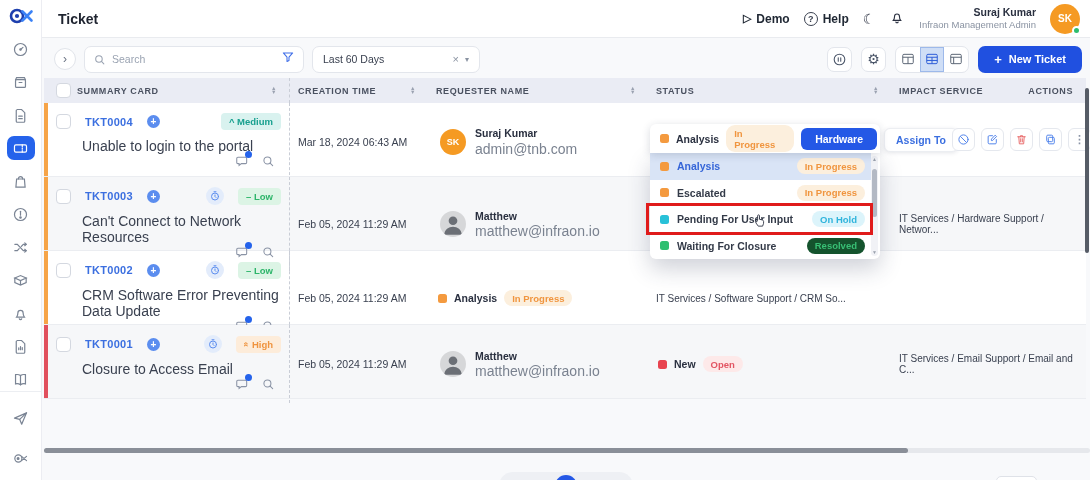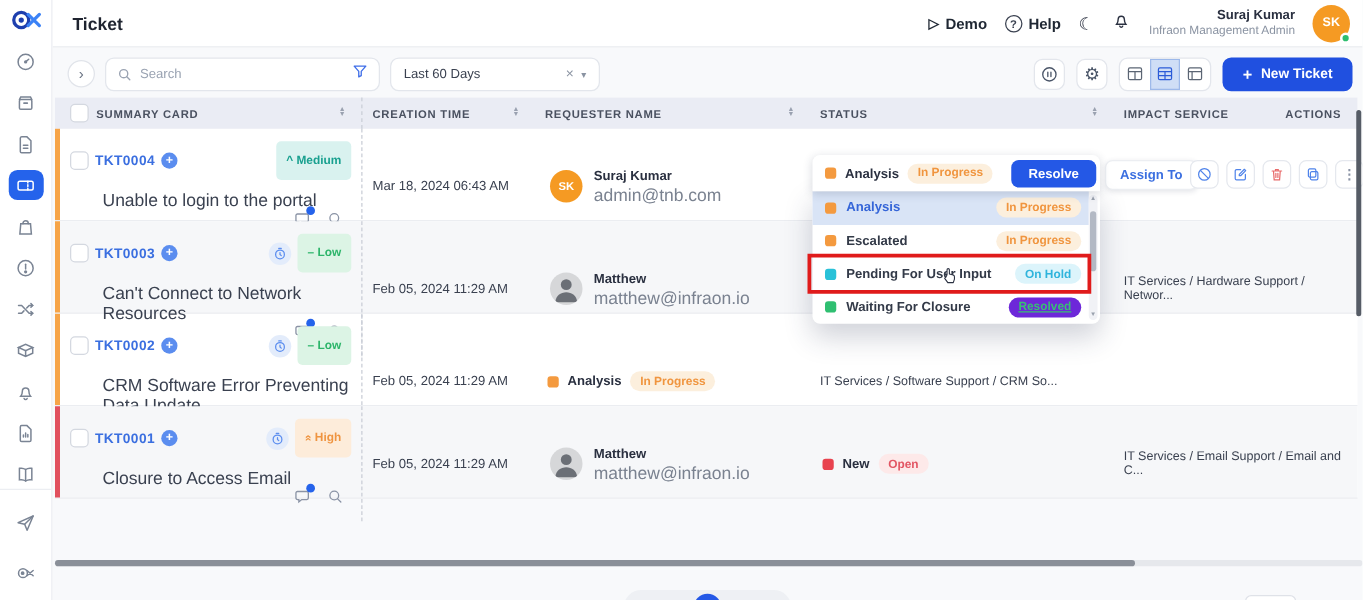--- a/index.html
+++ b/index.html
@@ -67,27 +67,27 @@
   .th.first { padding-left:12px; border-right:1px dashed #c9cdd6; }
   .sort { margin-left:auto; display:flex; flex-direction:column; line-height:0.55; color:#9aa1b0; font-size:5.5px; cursor:pointer; }
   .cbx { width:15px; height:15px; border:1px solid #d4d8e0; border-radius:4px; background:#fff; flex:none; cursor:pointer; }
   .trow { position:relative; height:74px; border-bottom:1px solid #ebedf1; }
   .trow.alt { background:#f6f7f9; }
   .rowbar { position:absolute; left:0; top:0; width:4px; height:100%; }
   .bar-orange { background:#f6a448; }
   .bar-red { background:#e1505e; }
   .cell { padding:10px 8px; font-size:10.5px; color:#3a4150; }
   .c-summary { border-right:1px dashed #c9cdd6; padding-left:12px; display:flex; flex-direction:column; height:100%; }
-  .sline1 { display:flex; align-items:center; gap:5px; }
+  .sline1 { display:flex; align-items:center; gap:14px; }
   .tid { font-size:11px; font-weight:bold; color:#3b6fe0; letter-spacing:0.3px; text-decoration:none; cursor:pointer; }
   .plus-circle { width:13px; height:13px; border-radius:50%; background:#5b8def; color:#fff; font-size:10px; font-weight:bold; display:inline-flex; align-items:center; justify-content:center; cursor:pointer; }
   .flexsp { flex:1; }
   .clockic { width:18px; height:18px; border-radius:50%; background:#e3ecfb; display:inline-flex; align-items:center; justify-content:center; color:#5b8def; }
   .clockic svg { width:12px; height:12px; }
-  .pri { font-size:9.5px; font-weight:bold; border-radius:4px; padding:10px 8px; }
+  .pri { font-size:9.5px; font-weight:bold; border-radius:4px; padding:3px 8px; }
   .pri-medium { background:#d9f2ef; color:#18a08f; }
   .pri-medium::before { content:"^ "; }
   .pri-low { background:#dcf4e5; color:#2db56a; }
   .pri-low::before { content:"– "; }
   .pri-high { background:#fdecda; color:#ef9440; }
   .pri-high::before { content:"«"; display:inline-block; transform:rotate(90deg); margin-right:3px; }
   .subject { margin:8px 0 0 26px; font-size:14px; color:#3a4150; cursor:pointer; }
   .sicons { margin-top:auto; display:flex; justify-content:flex-end; gap:12px; padding-right:6px; color:#8a93a5; }
   .sicons .icw { position:relative; cursor:pointer; }
   .sicons svg { width:14px; height:14px; }
@@ -100,21 +100,21 @@
   .av-photo svg { width:26px; height:26px; }
   .rq-name { font-size:10.5px; font-weight:bold; color:#2a3040; line-height:1.4; }
   .rq-mail { font-size:14px; color:#7a8290; }
   .c-status { display:flex; align-items:center; gap:7px; padding-left:10px; }
   .dot { width:9px; height:9px; border-radius:2.5px; flex:none; }
   .d-orange { background:#f49a3f; } .d-teal { background:#29c1d8; } .d-green { background:#2fbf71; } .d-red { background:#e8434f; }
   .st-label { font-size:10.5px; font-weight:bold; color:#2a3040; }
   .pill { font-size:9.5px; font-weight:bold; border-radius:9px; padding:2.5px 8px; }
   .p-inprog { background:#fcefdd; color:#f0953f; }
   .p-onhold { background:#dcf4fb; color:#2fb4dc; }
-  .p-resolved { background:#6d28d9; color:#38bf74;text-decoration:underline; }
+  .p-resolved { background:#14532d; color:#38bf74; }
   .p-open { background:#fde9e9; color:#e25563; }
   .c-impact { display:flex; align-items:center; font-size:10px; color:#3a4150; padding-left:8px; }
 
   
   .dd-trigger { position:absolute; left:650px; top:124px; width:230px; height:29px; background:#fff; border-radius:6px 6px 0 0; box-shadow:0 2px 8px rgba(40,50,80,.18); display:flex; align-items:center; gap:7px; padding:0 3px 0 10px; z-index:20; }
   .dd-trigger .st-label { font-size:10.5px; }
   .resolve-btn { margin-left:auto; background:#2458e6; color:#fff; font-size:10.5px; font-weight:bold; border-radius:6px; padding:5px 14px; cursor:pointer; }
   .dd-panel { position:absolute; left:650px; top:153px; width:230px; background:#fff; border-radius:0 0 6px 6px; box-shadow:0 10px 22px rgba(40,50,80,.22); z-index:19; padding-right:9px; }
   .opt { height:26.5px; display:flex; align-items:center; gap:8px; padding:0 6px 0 10px; cursor:pointer; }
   .opt .ol { font-size:10.5px; font-weight:bold; color:#333a48; }
@@ -552,21 +552,21 @@
       </div>
     <div class="act-btn a-gray">
         <span>⋮</span>
       </div>
   </div>
 
   <div class="dd-trigger">
     <span class="dot d-orange"></span>
     <span class="st-label">Analysis</span>
     <span class="pill p-inprog">In Progress</span>
-    <span class="resolve-btn">Resolve</span>
+    <span class="resolve-btn">Hardware</span>
   </div>
   <div class="dd-panel">
     <div class="opt sel">
       <span class="dot d-orange"></span>
       <span class="ol">Analysis</span>
       <span class="pill p-inprog">In Progress</span>
     </div>
     <div class="opt">
       <span class="dot d-orange"></span>
       <span class="ol">Escalated</span>

